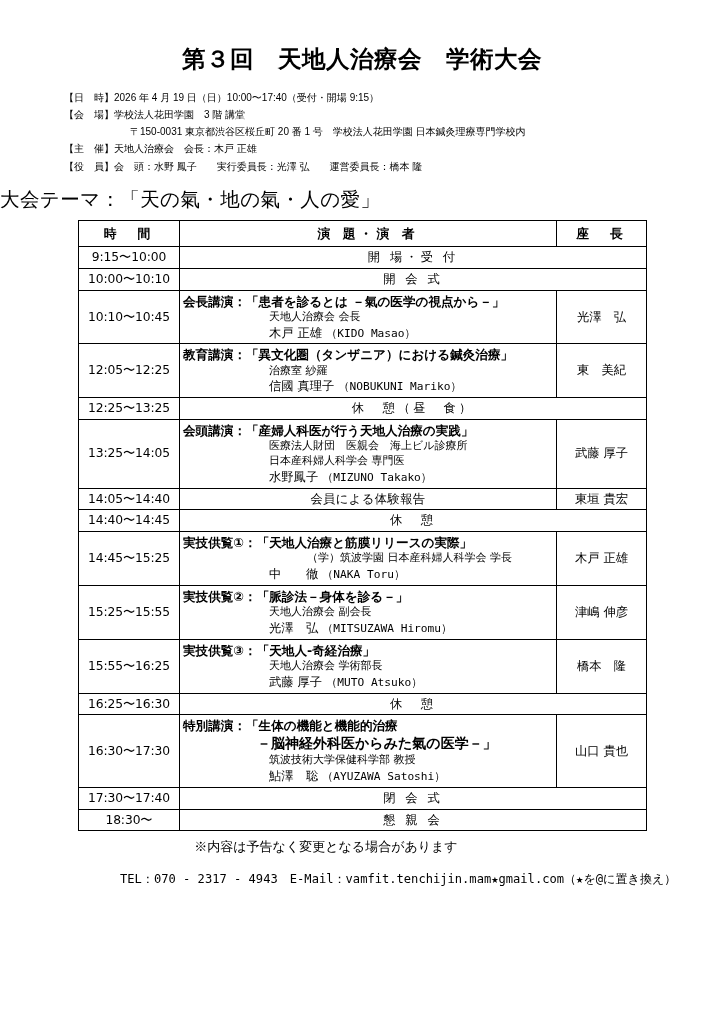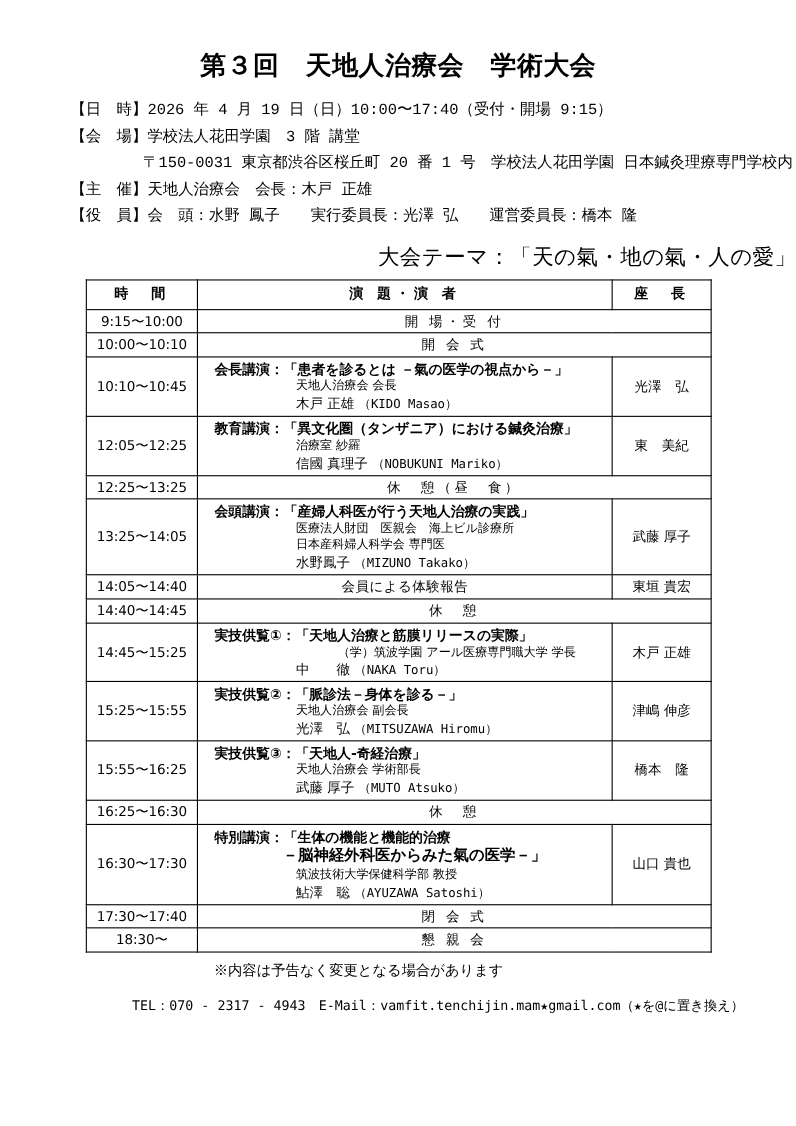--- a/index.html
+++ b/index.html
@@ -31,38 +31,38 @@
     margin: 0;
     padding-top: 47px;
     line-height: 1.1;
     font-family: "DejaVu Sans", "Liberation Sans", sans-serif;
   }
 
   
   .header-info {
     margin: 0;
     padding: 16px 0 0 64px;
-    font-size: 14px;
+    font-size: 10px;
     line-height: 1.72;
-    font-family: Liberation Mono, monospace;
+    font-family: Liberation Sans, sans-serif;
   }
   .info-line {
     white-space: nowrap;
     display: block;
   }
   .info-line.indent {
     padding-left: 66px;
   }
   .label-bracket {
     display: inline-block;
   }
 
   
   .theme-line {
-    text-align: right;
+    text-align: left;
     font-size: 19.5px;
     font-weight: normal;
     margin: 0;
     padding: 11px 0 7px 0;
     letter-spacing: 0.4px;
     font-family: "DejaVu Sans", "Liberation Sans", sans-serif;
   }
 
   
   .table-wrap {
@@ -113,21 +113,20 @@
   }
   .cell-prog {
     text-align: left;
     padding-left: 14px;
   }
   .prog-title {
     font-weight: bold;
     display: block;
     white-space: nowrap;
     font-size: 12.6px;
-    margin-left: 12px;
   }
   .prog-title2 {
     font-weight: bold;
     display: block;
     white-space: nowrap;
     font-size: 14px;
     padding-left: 74px;
   }
   .prog-sub {
     display: block;
@@ -250,21 +249,21 @@
             <td class="cell-chair">東垣 貴宏</td>
           </tr>
           <tr>
             <td class="cell-time">14:40〜14:45</td>
             <td class="cell-center" colspan="2">休　憩</td>
           </tr>
           <tr>
             <td class="cell-time">14:45〜15:25</td>
             <td class="cell-prog">
               <span class="prog-title">実技供覧①：「天地人治療と筋膜リリースの実際」</span>
-              <span class="prog-sub deep">（学）筑波学園 アール医療専門職大学 学長</span>
+              <span class="prog-sub deep">（学）筑波学園 日本産科婦人科学会 学長</span>
               <span class="prog-name">中　　徹 <span class="rom">（NAKA Toru）</span></span>
             </td>
             <td class="cell-chair">木戸 正雄</td>
           </tr>
           <tr>
             <td class="cell-time">15:25〜15:55</td>
             <td class="cell-prog">
               <span class="prog-title">実技供覧②：「脈診法－身体を診る－」</span>
               <span class="prog-sub">天地人治療会 副会長</span>
               <span class="prog-name">光澤　弘 <span class="rom">（MITSUZAWA Hiromu）</span></span>

